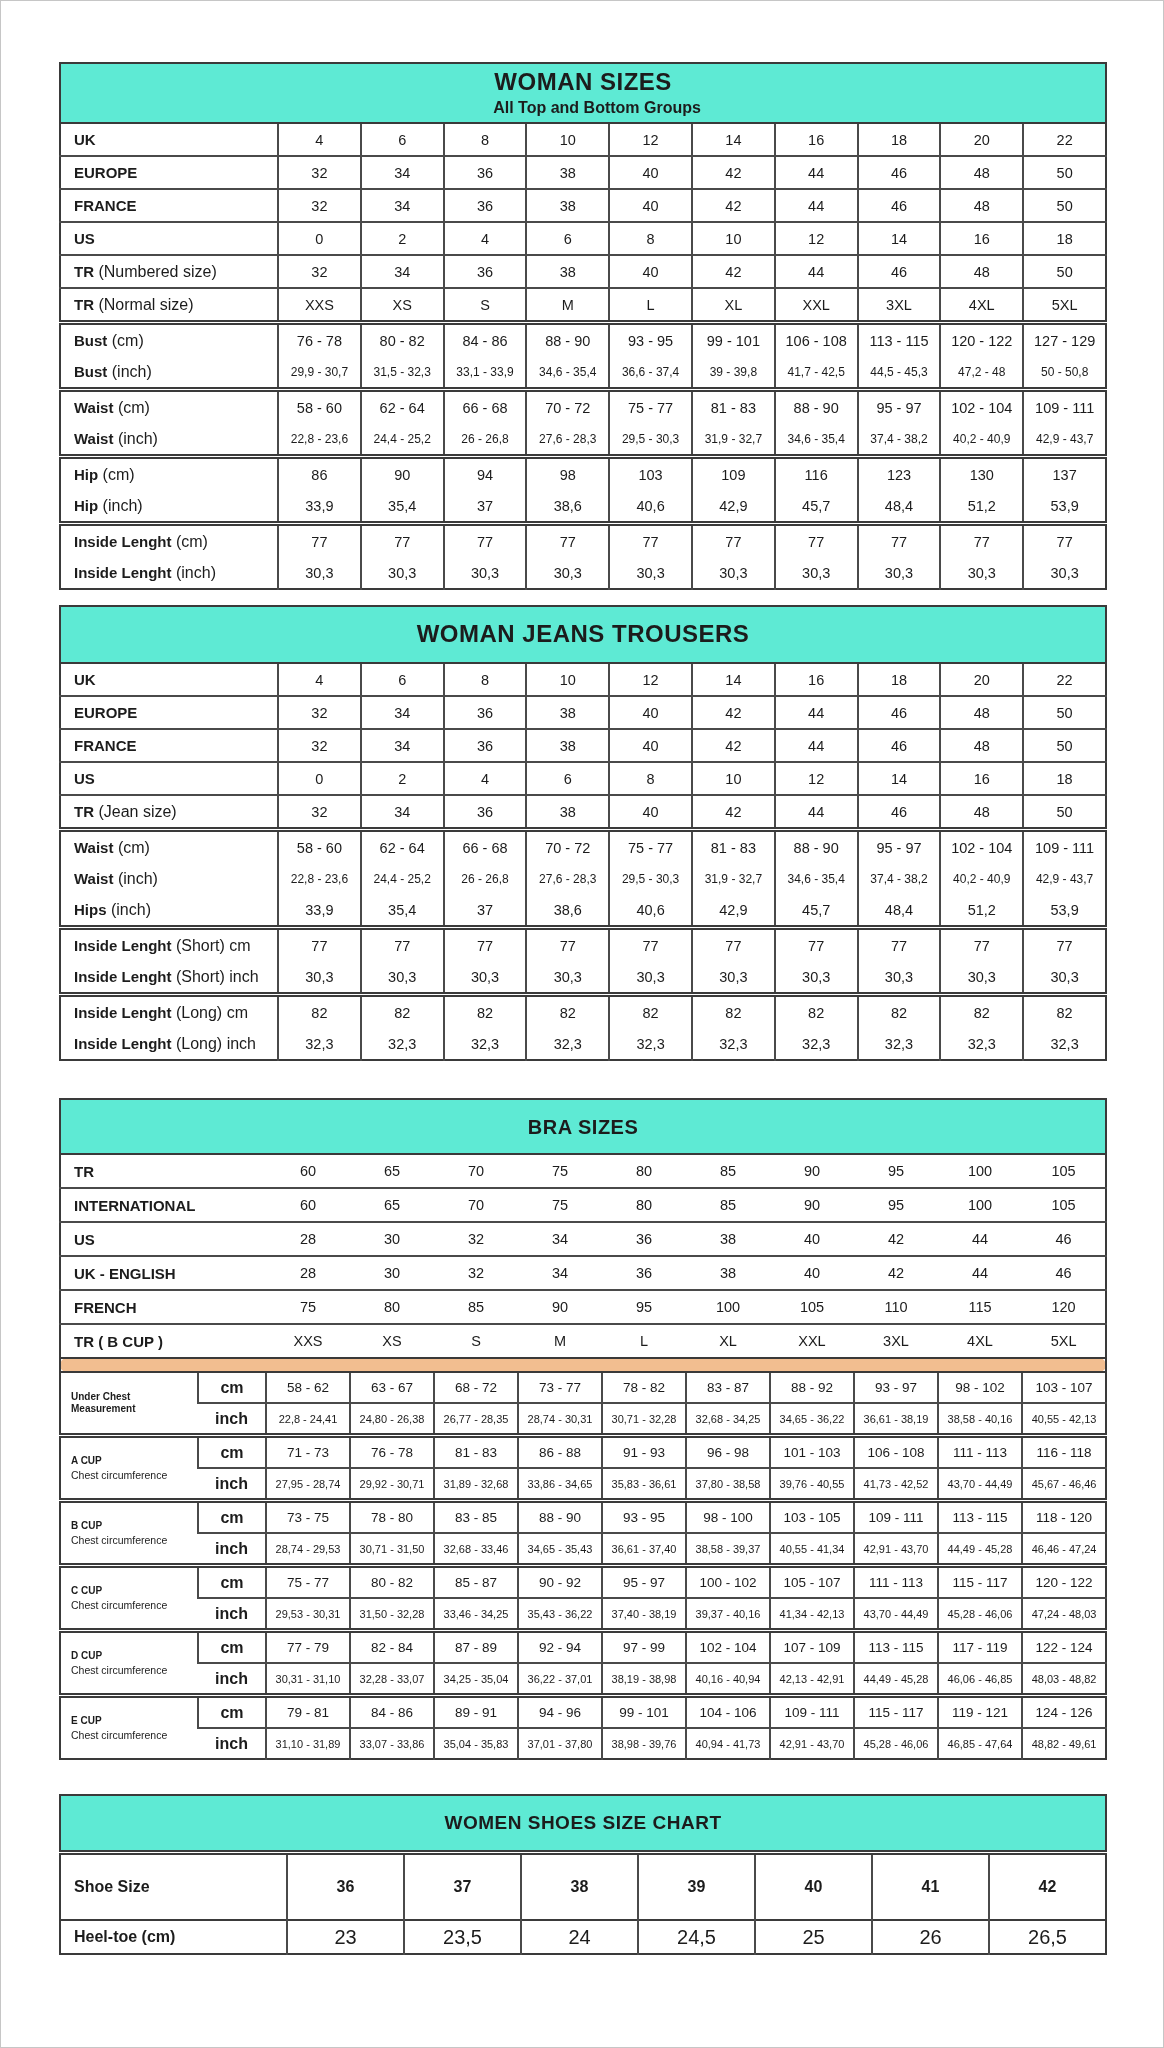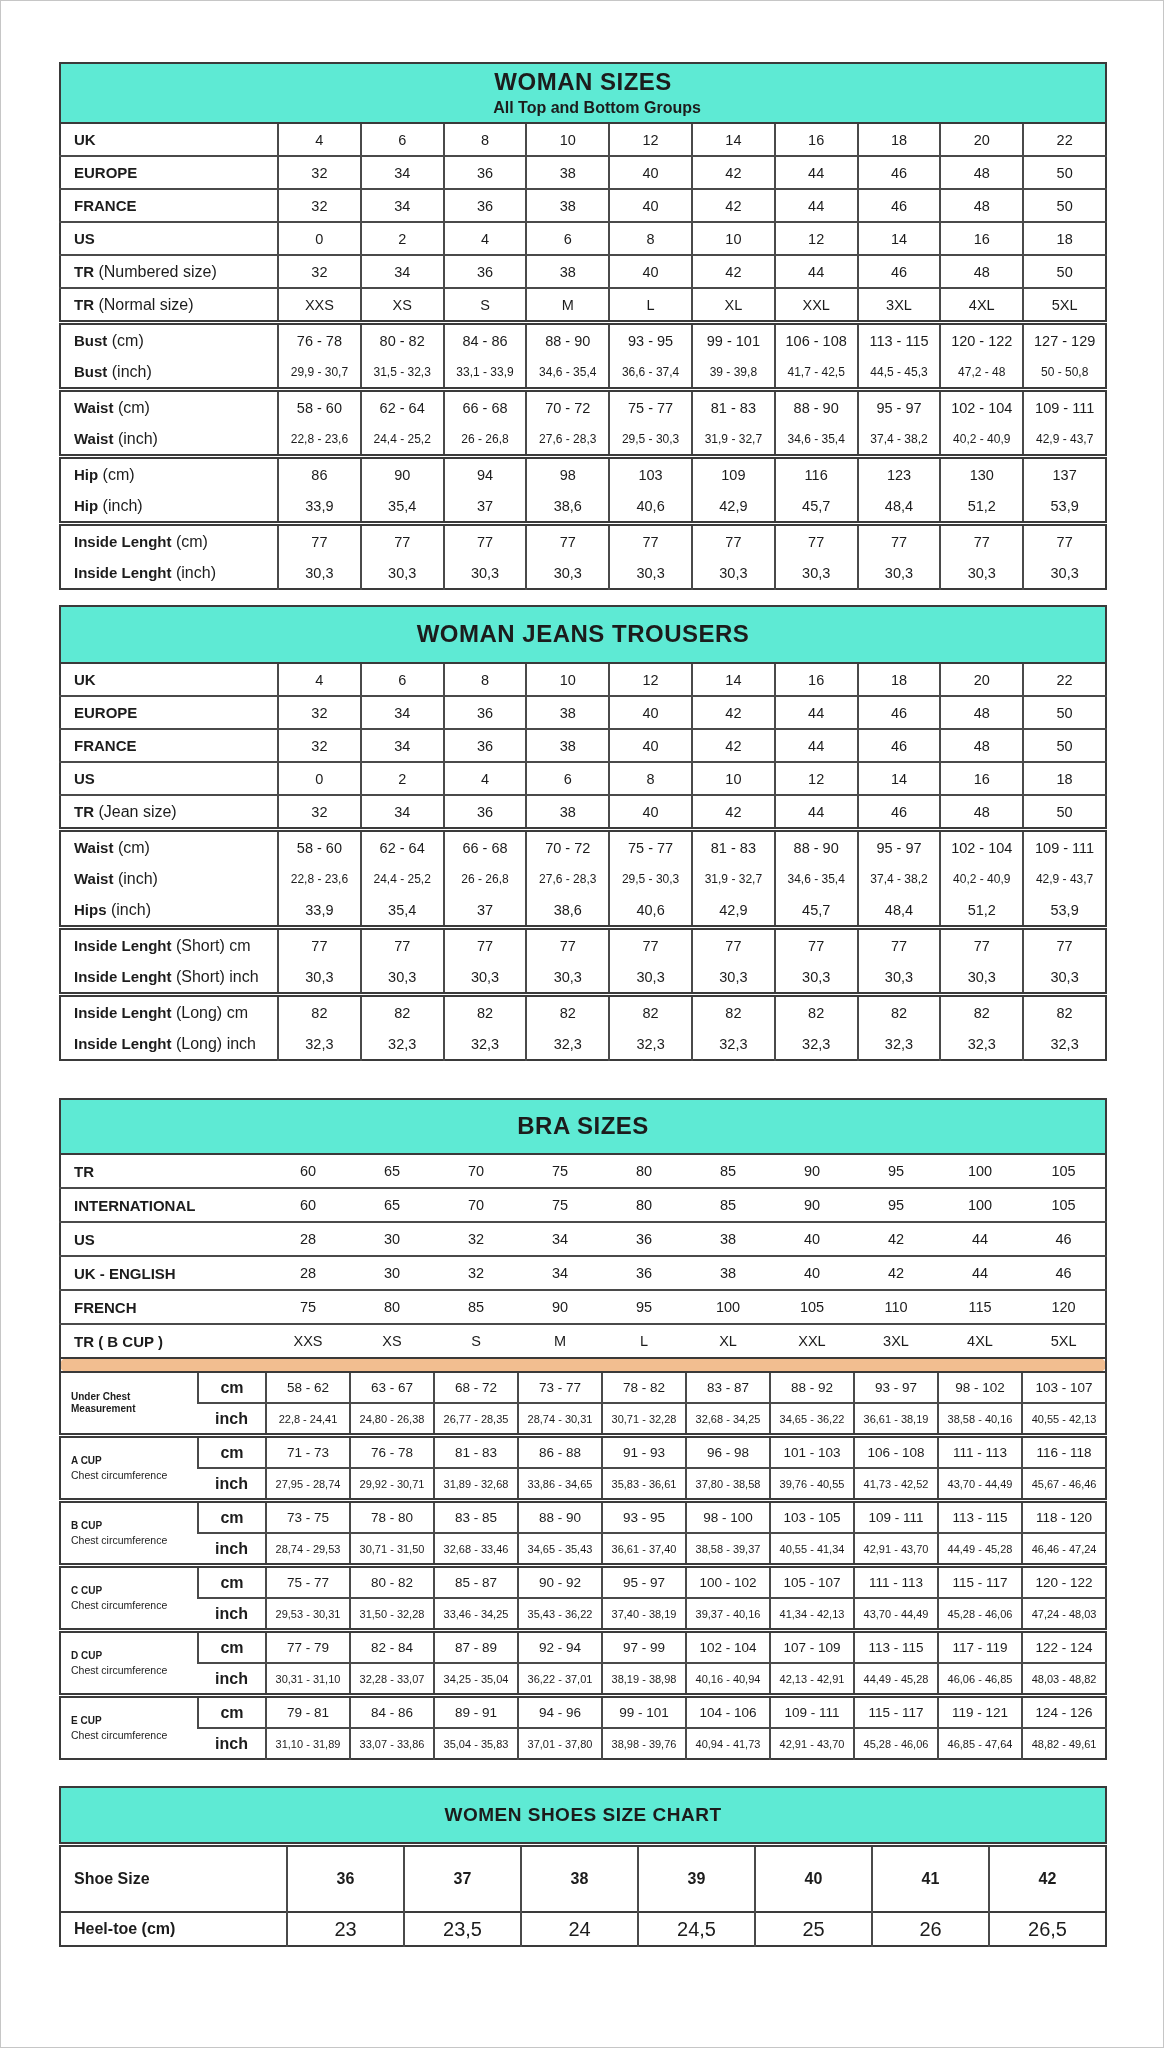--- a/index.html
+++ b/index.html
@@ -4,26 +4,26 @@
 <style>
   html,body{margin:0;padding:0;background:#e9e9e9;}
   .page{
     position:relative;width:1164px;height:2048px;margin:0 auto;background:#ffffff;
     border:1px solid #c6c6c6;box-sizing:border-box;
     font-family:"Liberation Sans",sans-serif;color:#1c1c1c;overflow:hidden;
   }
   .wrap{padding:0 58px;}
   table.t{border-collapse:collapse;table-layout:fixed;width:1046px;border:2px solid #3a3a3a;}
   table.t td,table.t th{padding:0;vertical-align:middle;text-align:center;overflow:hidden;white-space:nowrap;}
-  #t0{margin-top:61px;} #t1{margin-top:15px;} #t2{margin-top:37px;} #t3{margin-top:26px;padding-left:28px;}
+  #t0{margin-top:61px;} #t1{margin-top:15px;} #t2{margin-top:37px;} #t3{margin-top:34px;padding-left:28px;}
 
   .hdr{background:#5eead4;border-bottom:2px solid #3a3a3a;}
   #t0 .hdr{height:58px;} #t1 .hdr{height:55px;} #t2 .hdr{height:53px;} #t3 .hdr{height:54px;border-bottom:5px double #3a3a3a;}
   .title{font-size:24px;font-weight:bold;letter-spacing:.5px;line-height:1.1;}
-  #t2 .title{font-size:24px;} #t3 .title{font-size:19px;}
+  #t2 .title{font-size:20px;} #t3 .title{font-size:19px;}
   .subtitle{font-size:16px;font-weight:bold;margin-top:3px;padding-left:28px;}
 
   tbody td{border-left:2px solid #4a4a4a;font-size:14.5px;height:31px;}
   tbody td:first-child{border-left:none;border-radius:8px;}
   .labcell{text-align:left !important;padding-left:13px !important;}
   .lab{font-weight:bold;font-size:15px;}
   .note{font-size:16px;font-weight:normal;}
   tr.sep td{border-top:2px solid #4a4a4a;}
   tr.dsep td{border-top:5px double #3a3a3a;}
   tr.inner td{border-top:none;}

